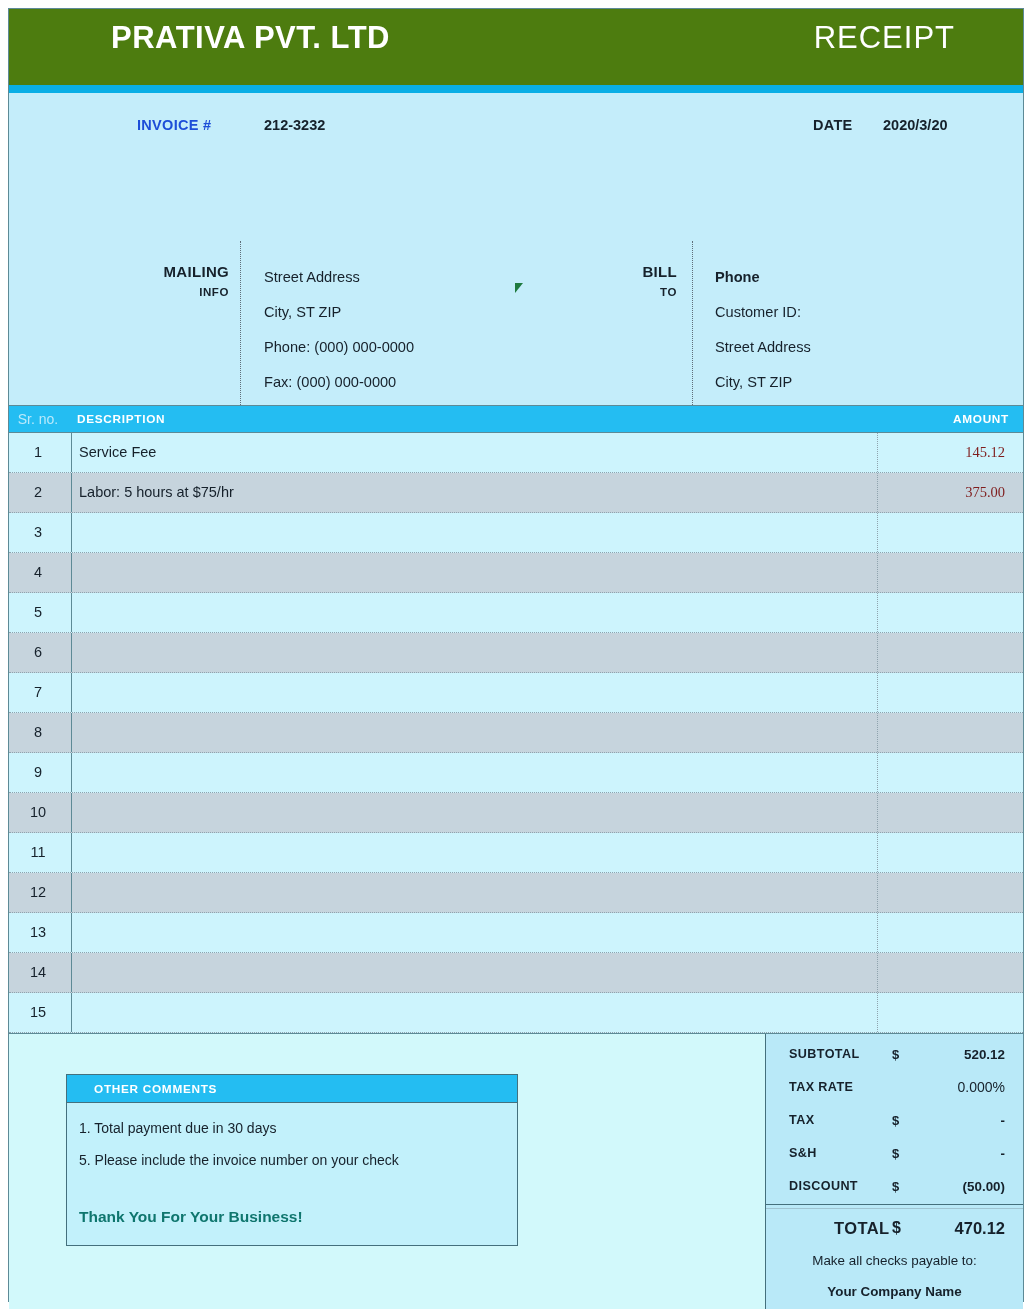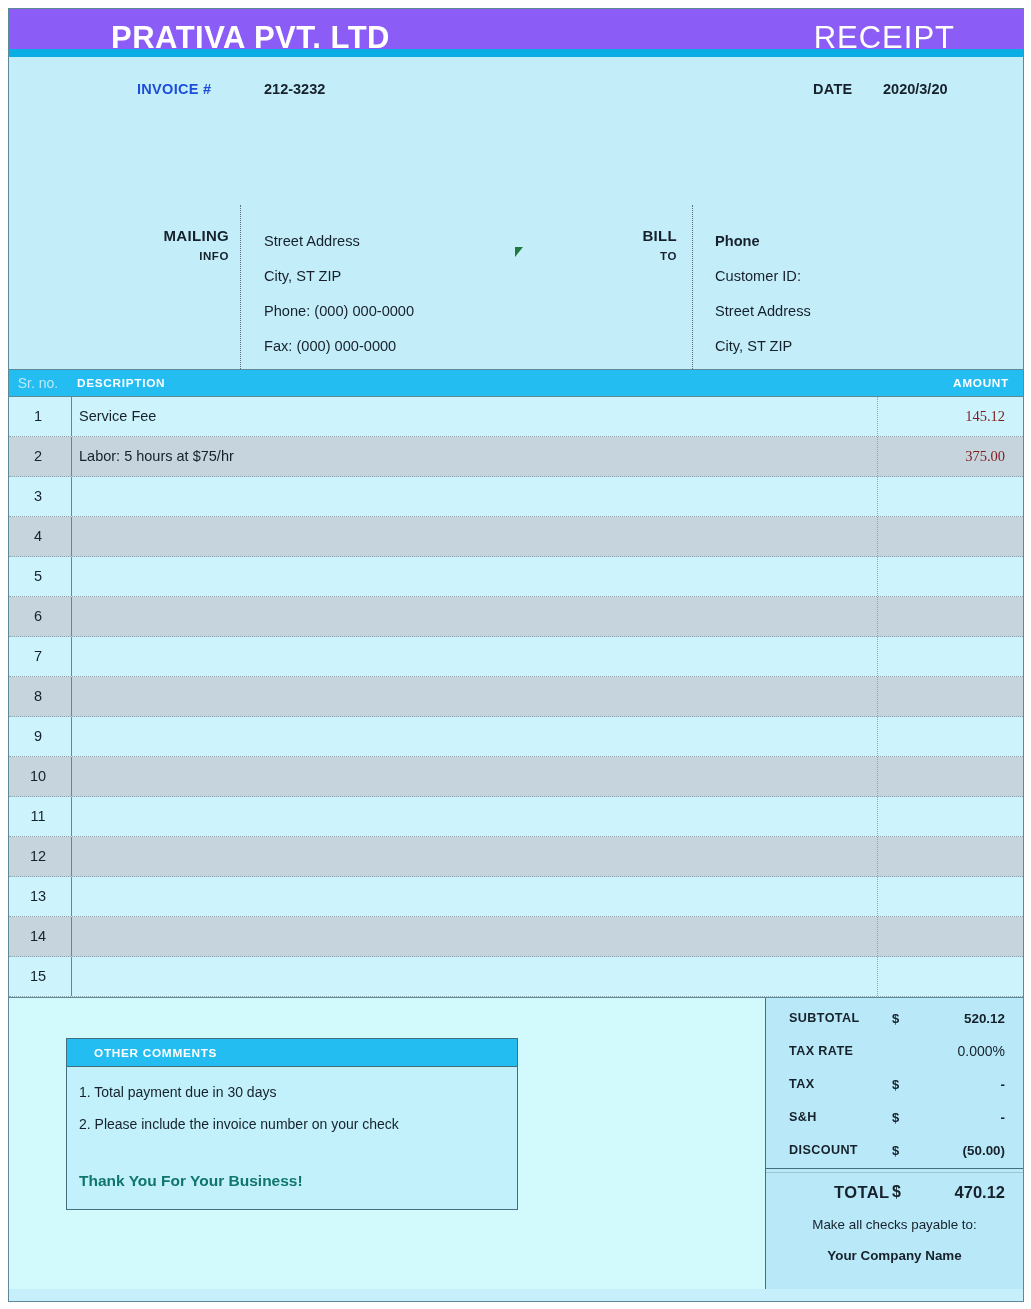--- a/index.html
+++ b/index.html
@@ -22,22 +22,22 @@
     width: 1016px;
     height: 1294px;
     background: #c6eefb;
     box-sizing: border-box;
     border: 1px solid #5d8a96;
   }
 
   
   .header {
     position: relative;
-    height: 48px;
-    background: #8b5cf6;
+    height: 84px;
+    background: #4d7c0f;
     border-bottom: 8px solid #0aaee5;
     box-sizing: border-box;
     text-align: center;
   }
   .company-name {
     position: absolute;
     left: 102px;
     top: 11px;
     font-size: 31px;
     font-weight: bold;
@@ -537,21 +537,21 @@
         <span class="dot-v"></span>
         <span class="amt"></span>
       </div>
     </div>
 
   <div class="footer">
 
     <div class="comments-box">
       <div class="comments-head">OTHER COMMENTS</div>
       <div class="comment-line c1">1. Total payment due in 30 days</div>
-      <div class="comment-line c2">2. Please include the invoice number on your check</div>
+      <div class="comment-line c2">5. Please include the invoice number on your check</div>
       <div class="thanks">Thank You For Your Business!</div>
     </div>
 
     <div class="totals-panel">
       <div class="tot-row" style="top:4px;">
         <span class="lbl">SUBTOTAL</span>
         <span class="cur">$</span>
         <span class="val">520.12</span>
       </div>
       <div class="tot-row plain" style="top:37px;">

